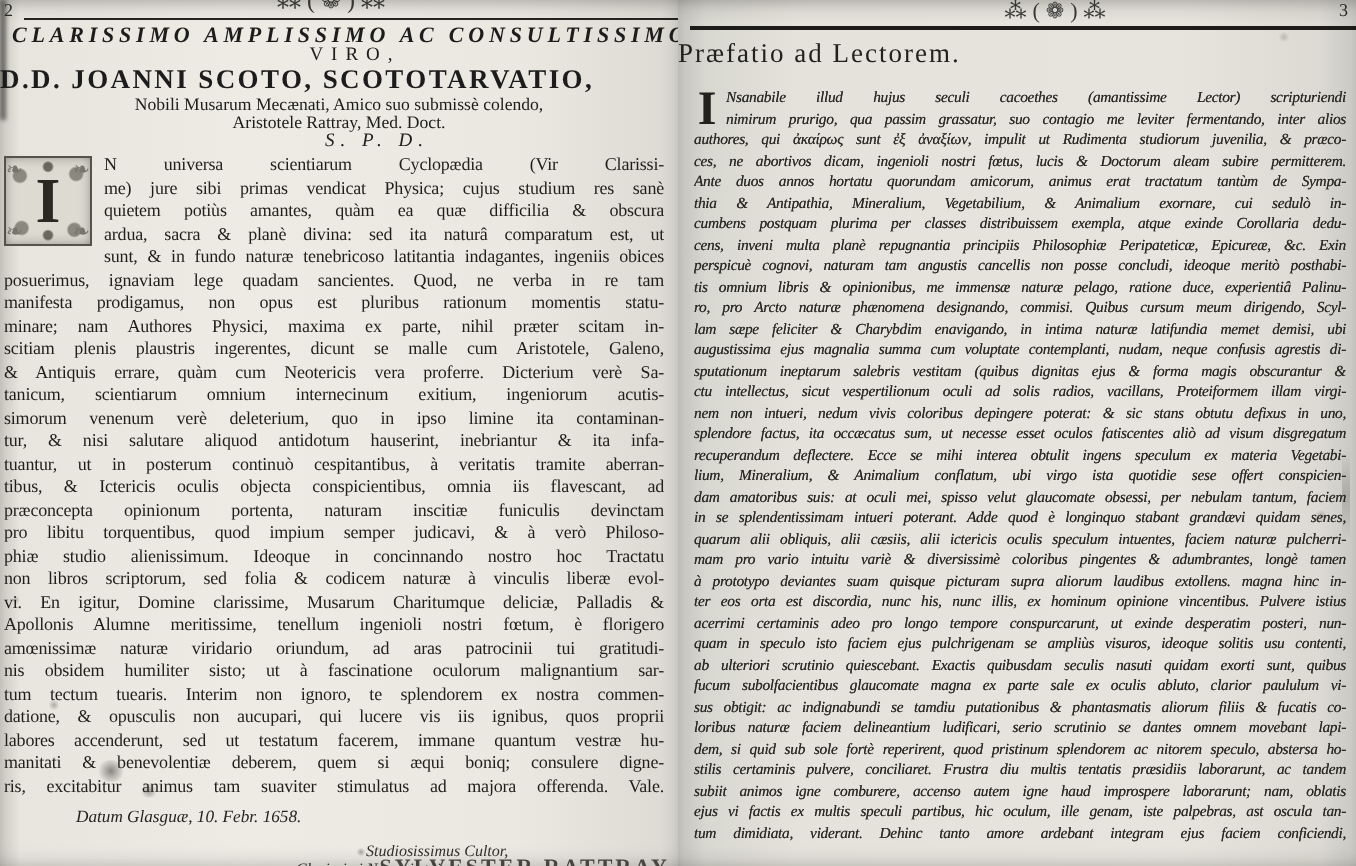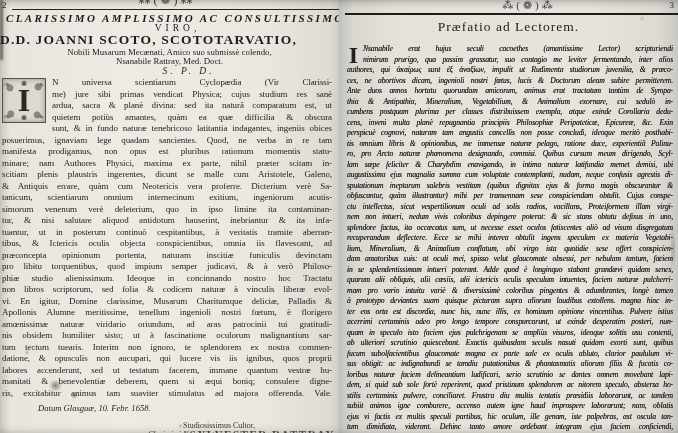--- a/index.html
+++ b/index.html
@@ -41,26 +41,26 @@
       radial-gradient(circle at 50% 88%, #6b6960 0 2px, transparent 3px),
       #dcdad1;
     box-shadow:inset 0 0 0 1px #55534c, inset 0 0 6px rgba(60,58,50,.6);}
   .woodcut .wc-letter{position:absolute;left:0;right:0;top:4px;text-align:center;
     font-size:32px;font-weight:bold;color:#2a2822;line-height:36px;}
   .woodcut .wc-flourish{position:absolute;font-size:10px;color:#77756c;}
   .wc-f1{left:1px;top:1px}.wc-f2{right:1px;top:1px}.wc-f3{left:1px;bottom:1px}.wc-f4{right:1px;bottom:1px}
 
   .lp-dateline{position:absolute;left:38px;top:403px;font-size:8.6px;font-style:italic;color:#26241f;}
   .lp-closing1{position:absolute;left:148px;top:412px;font-size:8px;font-style:italic;color:#33312c;margin-top:18px;}
-  .lp-closing2{position:absolute;left:183px;top:421px;font-size:8px;color:#33312c;}
+  .lp-closing2{position:absolute;left:183px;top:421px;font-size:8px;font-style:italic;color:#33312c;}
   .lp-signature{position:absolute;right:4px;bottom:-7px;font-size:11px;letter-spacing:1.5px;color:#4c4a44;font-weight:bold;}
 
   
   .rp-rule{position:absolute;left:6px;right:0;top:13px;height:2.2px;background:#1e1c18;}
-  .rp-heading{position:absolute;left:0;right:0;top:19px;text-align:center;font-size:13.5px;letter-spacing:1px;color:#23211d;white-space:nowrap;}
+  .rp-heading{position:absolute;left:0;right:0;top:19px;font-size:13.5px;letter-spacing:1px;color:#23211d;white-space:nowrap;}
   .rp-body{position:absolute;left:8px;top:44px;width:326px;}
   .rl{font-size:7.7px;line-height:10.5px;height:10.5px;overflow:hidden;font-style:italic;
       text-align:justify;text-align-last:justify;letter-spacing:-0.15px;color:#2c2a27;
       text-shadow:0 0 .3px #3a3833;}
   .rp-dropcap{float:left;width:13px;height:21px;margin-right:3px;font-size:24px;line-height:22px;
       font-weight:bold;font-style:normal;color:#24221e;text-align:center;}
 
   .stain{position:absolute;border-radius:50%;pointer-events:none;}
 </style>
 </head>
@@ -70,36 +70,36 @@
 
   <div class="page" id="left-page">
     <div class="pagenum" style="left:2px;top:0px">2</div>
     <div class="ornament" style="left:112px;top:-7px;width:110px;font-size:12px">⁂(❁)⁂</div>
     <div class="lp-rule"></div>
 
     <div class="lp-title1">CLARISSIMO AMPLISSIMO AC CONSULTISSIMO</div>
     <div class="lp-title2">VIRO,</div>
     <div class="lp-dedicatee">D.D. JOANNI SCOTO, SCOTOTARVATIO,</div>
     <div class="lp-sub1">Nobili Musarum Mecænati, Amico suo submissè colendo,</div>
-    <div class="lp-sub2">Nsanabile Rattray, Med. Doct.</div>
+    <div class="lp-sub2">Aristotele Rattray, Med. Doct.</div>
     <div class="lp-spd">S. P. D.</div>
 
     <div class="lp-body">
       <div class="woodcut">
         <span class="wc-flourish wc-f1">❧</span>
         <span class="wc-flourish wc-f2">❧</span>
         <span class="wc-flourish wc-f3">❧</span>
         <span class="wc-flourish wc-f4">❧</span>
         <span class="wc-letter">I</span>
       </div>
       <div>
           <div class="bl">N universa scientiarum Cyclopædia (Vir Clarissi-</div>
           <div class="bl">me) jure sibi primas vendicat Physica; cujus studium res sanè</div>
+          <div class="bl">quietem potiùs amantes, quàm ea quæ difficilia &amp; obscura</div>
           <div class="bl">ardua, sacra &amp; planè divina: sed ita naturâ comparatum est, ut</div>
-          <div class="bl">quietem potiùs amantes, quàm ea quæ difficilia &amp; obscura</div>
           <div class="bl">sunt, &amp; in fundo naturæ tenebricoso latitantia indagantes, ingeniis obices</div>
           <div class="bl">posuerimus, ignaviam lege quadam sancientes.  Quod, ne verba in re tam</div>
           <div class="bl">manifesta prodigamus, non opus est pluribus rationum momentis statu-</div>
           <div class="bl">minare; nam Authores Physici, maxima ex parte, nihil præter scitam in-</div>
           <div class="bl">scitiam plenis plaustris ingerentes, dicunt se malle cum Aristotele, Galeno,</div>
           <div class="bl">&amp; Antiquis errare, quàm cum Neotericis vera proferre. Dicterium verè Sa-</div>
           <div class="bl">tanicum, scientiarum omnium internecinum exitium, ingeniorum acutis-</div>
           <div class="bl">simorum venenum verè deleterium, quo in ipso limine ita contaminan-</div>
           <div class="bl">tur, &amp; nisi salutare aliquod antidotum hauserint, inebriantur &amp; ita infa-</div>
           <div class="bl">tuantur, ut in posterum continuò cespitantibus, à veritatis tramite aberran-</div>
@@ -135,35 +135,34 @@
   <div class="page" id="right-page">
     <div class="pagenum" style="right:4px;top:0px">3</div>
     <div class="ornament" style="left:140px;top:-1px;width:100px;font-size:11px">⁂(❁)⁂</div>
     <div class="rp-rule"></div>
 
     <div class="rp-heading">Præfatio ad Lectorem.</div>
 
     <div class="rp-body">
       <div class="rp-dropcap">I</div>
       <div>
-          <div class="rl">Nsanabile erat hujus seculi cacoethes (amantissime Lector) scripturiendi</div>
+          <div class="rl">Nsanabile illud hujus seculi cacoethes (amantissime Lector) scripturiendi</div>
           <div class="rl">nimirum prurigo, qua passim grassatur, suo contagio me leviter fermentando, inter alios</div>
           <div class="rl">authores, qui ἀκαίρως sunt ἐξ ἀναξίων, impulit ut Rudimenta studiorum juvenilia, &amp; præco-</div>
           <div class="rl">ces, ne abortivos dicam, ingenioli nostri fœtus, lucis &amp; Doctorum aleam subire permitterem.</div>
           <div class="rl">Ante duos annos hortatu quorundam amicorum, animus erat tractatum tantùm de Sympa-</div>
           <div class="rl">thia &amp; Antipathia, Mineralium, Vegetabilium, &amp; Animalium exornare, cui sedulò in-</div>
           <div class="rl">cumbens postquam plurima per classes distribuissem exempla, atque exinde Corollaria dedu-</div>
           <div class="rl">cens, inveni multa planè repugnantia principiis Philosophiæ Peripateticæ, Epicureæ, &amp;c. Exin</div>
           <div class="rl">perspicuè cognovi, naturam tam angustis cancellis non posse concludi, ideoque meritò posthabi-</div>
           <div class="rl">tis omnium libris &amp; opinionibus, me immensæ naturæ pelago, ratione duce, experientiâ Palinu-</div>
           <div class="rl">ro, pro Arcto naturæ phænomena designando, commisi.  Quibus cursum meum dirigendo, Scyl-</div>
           <div class="rl">lam sæpe feliciter &amp; Charybdim enavigando, in intima naturæ latifundia memet demisi, ubi</div>
           <div class="rl">augustissima ejus magnalia summa cum voluptate contemplanti, nudam, neque confusis agrestis di-</div>
           <div class="rl">sputationum ineptarum salebris vestitam (quibus dignitas ejus &amp; forma magis obscurantur &amp;</div>
-          <div class="rl">obfuscantur, quàm illustrantur) mihi per transennam sese conspiciendam obtulit.  Cujus conspe-</div>
           <div class="rl">ctu intellectus, sicut vespertilionum oculi ad solis radios, vacillans, Proteiformem illam virgi-</div>
           <div class="rl">nem non intueri, nedum vivis coloribus depingere poterat: &amp; sic stans obtutu defixus in uno,</div>
           <div class="rl">splendore factus, ita occæcatus sum, ut necesse esset oculos fatiscentes aliò ad visum disgregatum</div>
           <div class="rl">recuperandum deflectere.  Ecce se mihi interea obtulit ingens speculum ex materia Vegetabi-</div>
           <div class="rl">lium, Mineralium, &amp; Animalium conflatum, ubi virgo ista quotidie sese offert conspicien-</div>
           <div class="rl">dam amatoribus suis: at oculi mei, spisso velut glaucomate obsessi, per nebulam tantum, faciem</div>
           <div class="rl">in se splendentissimam intueri poterant. Adde quod è longinquo stabant grandævi quidam senes,</div>
           <div class="rl">quarum alii obliquis, alii cæsiis, alii ictericis oculis speculum intuentes, faciem naturæ pulcherri-</div>
           <div class="rl">mam pro vario intuitu variè &amp; diversissimè coloribus pingentes &amp; adumbrantes, longè tamen</div>
           <div class="rl">à prototypo deviantes suam quisque picturam supra aliorum laudibus extollens. magna hinc in-</div>

